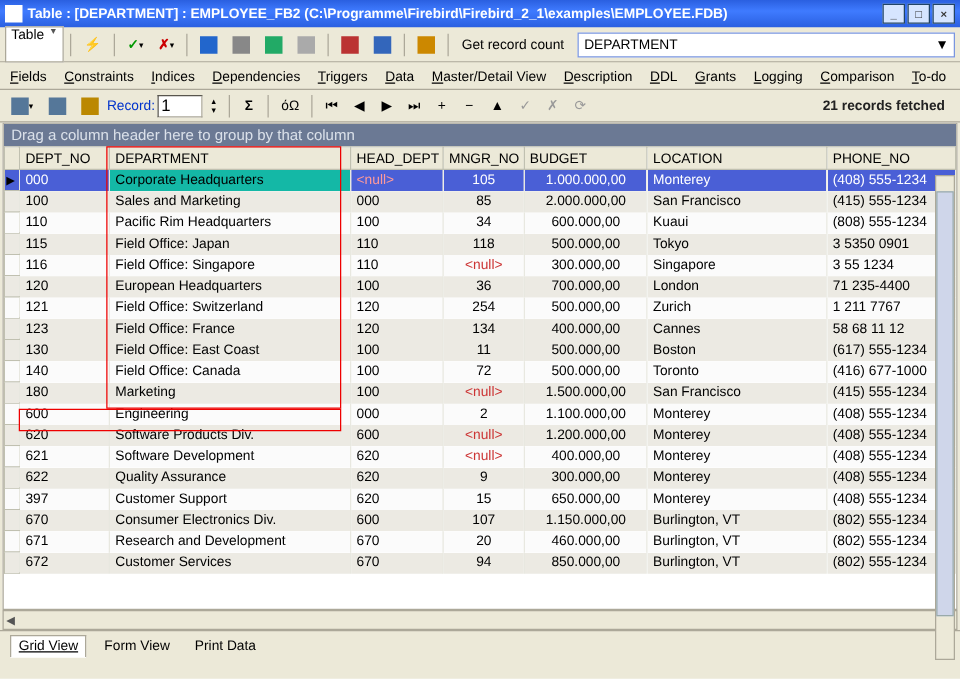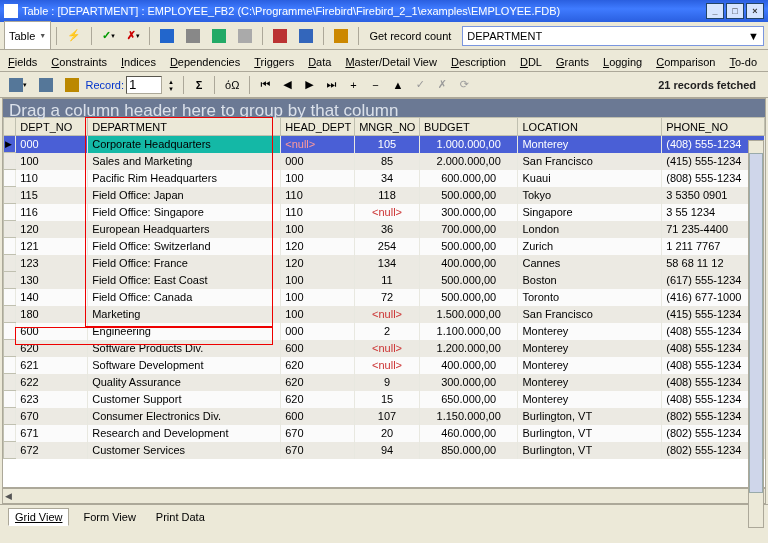--- a/index.html
+++ b/index.html
@@ -1,38 +1,38 @@
 <!DOCTYPE html>
 <html><head>
 <meta charset="utf-8">
 <style>
   * { box-sizing: border-box; margin: 0; padding: 0; }
   body { font-family: Tahoma, Arial, sans-serif; font-size: 11px; background: #ece9d8; color: #000; width: 768px; height: 543px; overflow: hidden; position: relative; }
   .titlebar { background: linear-gradient(to bottom, #2a5fe0, #3f7bff 40%, #2a5fe0); color: #fff; height: 22px; display: flex; align-items: center; padding: 0 4px; font-size: 11px; }
   .title-icon { width: 14px; height: 14px; background: #fff; margin-right: 4px; display: inline-block; }
-  .titlebar .title-text { flex: 1; font-weight: normal; }
+  .titlebar .title-text { flex: 1; font-weight: bold; }
   .winbtns { display: flex; gap: 2px; }
   .winbtn { width: 18px; height: 16px; background: #d6e5ff; border: 1px solid #246; display: flex; align-items: center; justify-content: center; font-size: 9px; font-weight: bold; color: #333; cursor: default; }
   .toolbar1 { background: #ece9d8; height: 28px; display: flex; align-items: center; padding: 0 4px; border-bottom: 1px solid #aca899; gap: 2px; }
   .tb-btn { min-width: 20px; height: 22px; border: 1px solid transparent; display: flex; align-items: center; justify-content: center; padding: 0 4px; cursor: default; }
-  .tb-dd { border: 1px solid #aca899; background: #fff; height: 29px; padding: 0 4px; display: flex; align-items: center; gap: 4px; }
+  .tb-dd { border: 1px solid #aca899; background: #fff; height: 29px; padding: 0 4px; display: flex; gap: 4px; }
   .tb-dd .chev { font-size: 7px; color: #555; }
   .sep { width: 1px; height: 18px; background: #aca899; margin: 0 3px; }
   .icon { width: 14px; height: 14px; display: inline-block; }
   .record-count { border: 1px inset #aca899; background: #fff; width: 36px; height: 18px; padding: 0 2px; }
   .record-link { color: #0033cc; }
   .combo-dept { flex: 1; border: 1px solid #7a96df; background: #fff; height: 20px; display: flex; align-items: center; padding: 0 4px; justify-content: space-between; margin-left: 4px; }
   .tabbar { height: 22px; display: flex; align-items: flex-end; padding: 0 6px; border-bottom: 1px solid #aca899; background: #ece9d8; gap: 10px; }
   .tab-link { color: #000; cursor: default; padding: 3px 2px; }
   .tab-link .u { text-decoration: underline; }
   .toolbar2 { height: 26px; display: flex; align-items: center; padding: 0 4px; background: #ece9d8; border-bottom: 1px solid #aca899; gap: 2px; }
   .spacer { flex: 1; }
   .fetched { font-weight: bold; color: #222; padding-right: 8px; }
   .gridwrap { position: relative; height: 390px; background: #fff; border: 1px solid #aca899; margin: 0 2px; overflow: hidden; }
-  .groupbar { height: 18px; background: #6b7994; color: #dbe1ea; font-size: 17px; padding: 2px 6px; }
+  .groupbar { height: 18px; background: #6b7994; color: #dbe1ea; font-size: 12px; padding: 2px 6px; }
   .grid { width: 100%; border-collapse: collapse; table-layout: fixed; }
   .grid th { background: #ece9d8; border: 1px solid #c0c0b0; text-align: left; padding: 2px 4px; font-weight: normal; height: 18px; white-space: nowrap; overflow: hidden; }
   .grid td { border-right: 1px solid #e8e8e0; padding: 1px 4px; height: 17px; white-space: nowrap; overflow: hidden; }
   .grid tr.even td { background: #fbfbfb; }
   .grid tr.odd td { background: #eceae3; }
   .grid tr.sel td { background: #4a5fd6; color: #fff; }
   .grid tr.sel td.dept { background: #14b8a6; color: #000; }
   .grid td.num { text-align: center; }
   .grid td.null { color: #cc3333; }
   .grid tr.sel td.null { color: #ff9a9a; }
@@ -342,21 +342,21 @@
           <td class="">622</td>
           <td class="dept">Quality Assurance</td>
           <td class="">620</td>
           <td class="num">9</td>
           <td class="num">300.000,00</td>
           <td class="">Monterey</td>
           <td class="">(408) 555-1234</td>
         </tr>
         <tr class="even">
           <td class="rowind"></td>
-          <td class="">623</td>
+          <td class="">397</td>
           <td class="dept">Customer Support</td>
           <td class="">620</td>
           <td class="num">15</td>
           <td class="num">650.000,00</td>
           <td class="">Monterey</td>
           <td class="">(408) 555-1234</td>
         </tr>
         <tr class="odd">
           <td class="rowind"></td>
           <td class="">670</td>

